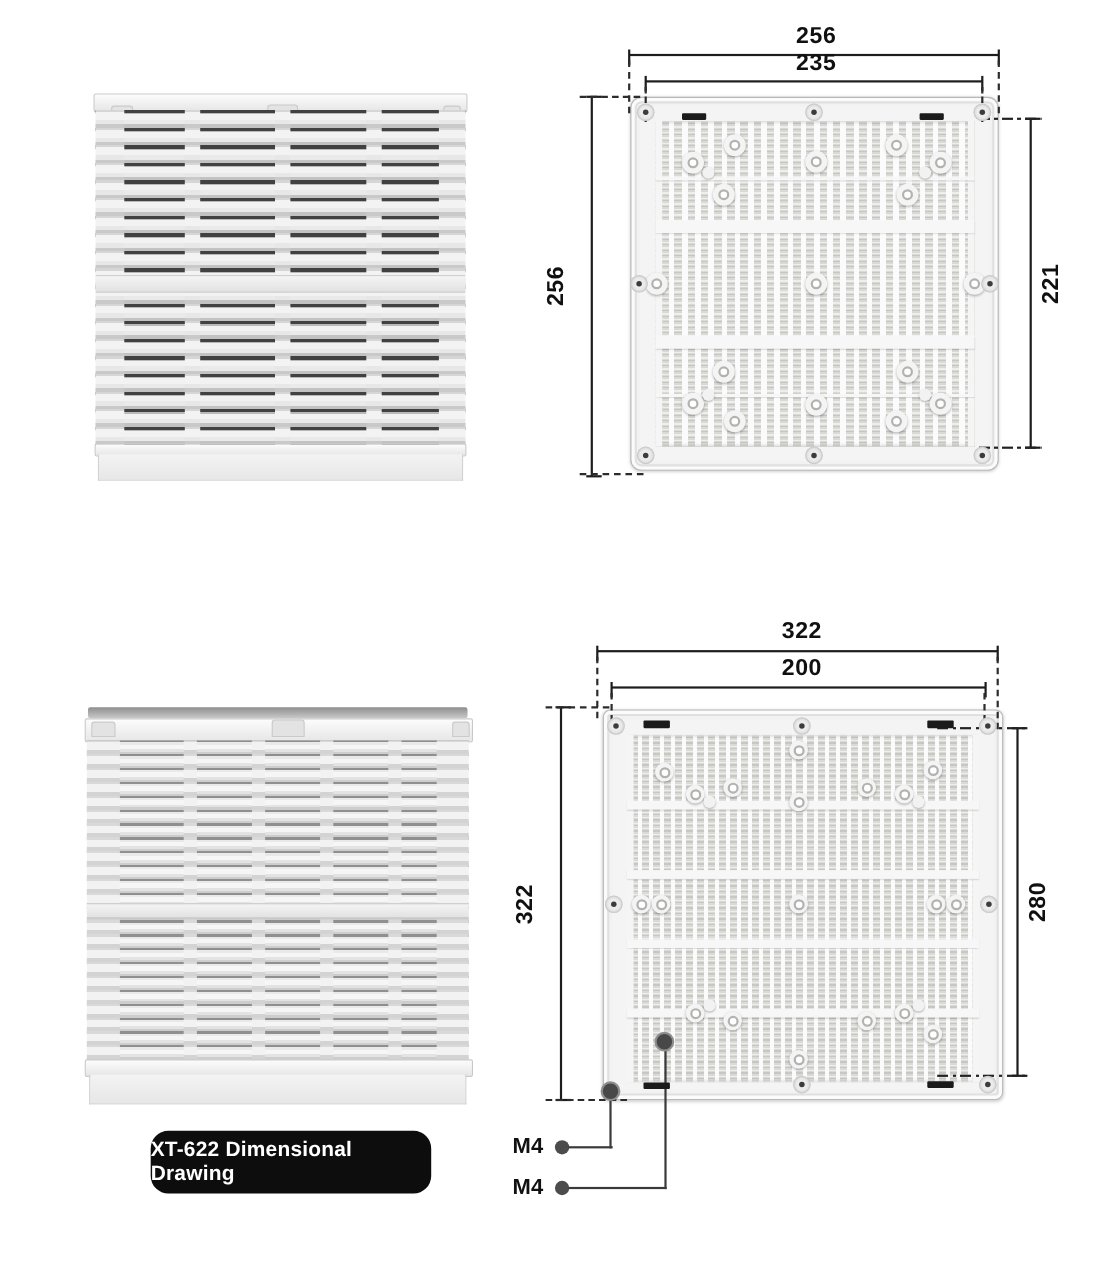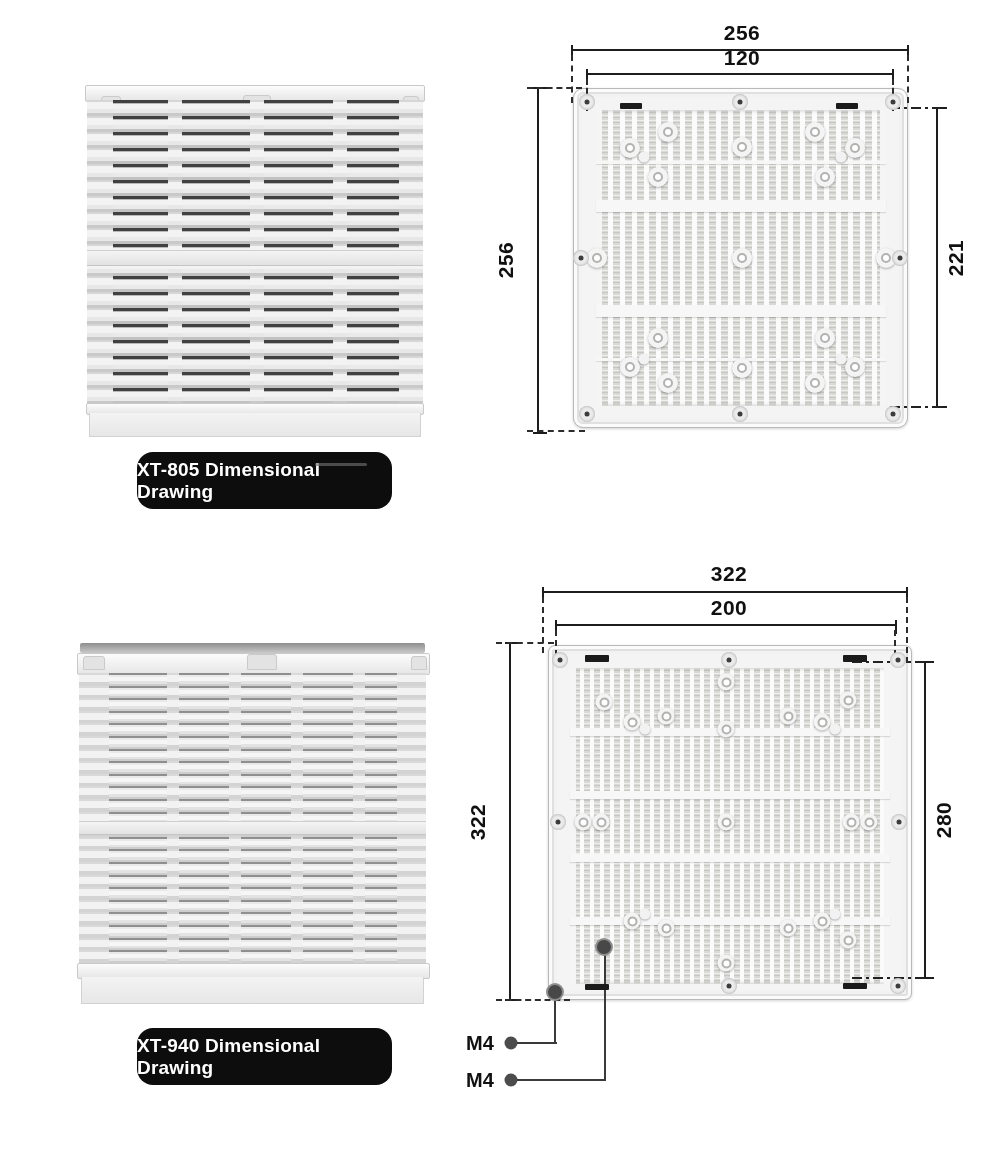--- a/index.html
+++ b/index.html
@@ -115,39 +115,35 @@
     <div class="sidebar-strip" style="right:0;width:6px;"></div>
     <div class="hband" style="top:51px;height:3px;"></div>
     <div class="hband" style="top:90px;height:12px;"></div>
     <div class="hband" style="top:195px;height:12px;"></div>
     <div class="hband" style="top:248px;height:3px;"></div>
   </div>
 
   <div class="dim-h" style="left:572px;top:49px;width:336px;"></div>
   <div class="dim-text" style="left:742px;top:33px;">256</div>
   <div class="dim-h" style="left:587px;top:73px;width:306px;"></div>
-  <div class="dim-text" style="left:742px;top:58px;">120</div>
+  <div class="dim-text" style="left:742px;top:58px;">235</div>
   <div class="dim-v" style="left:537px;top:88px;height:345px;"></div>
   <div class="dim-text vert" style="left:506px;top:260px;">256</div>
   <div class="dim-v" style="left:936px;top:108px;height:299px;"></div>
   <div class="dim-text vert" style="left:956px;top:258px;">221</div>
 
   <div class="ext-v" style="left:571px;top:55px;height:48px;"></div>
   <div class="ext-v" style="left:907px;top:55px;height:48px;"></div>
   <div class="ext-v" style="left:586px;top:79px;height:32px;"></div>
   <div class="ext-v" style="left:892px;top:79px;height:32px;"></div>
   <div class="ext-h" style="left:527px;top:87px;width:55px;"></div>
   <div class="ext-h" style="left:527px;top:430px;width:58px;"></div>
   <div class="dd-h" style="left:890px;top:107px;width:57px;"></div>
   <div class="dd-h" style="left:890px;top:406px;width:57px;"></div>
 
-  <div class="plate" style="left:137px;top:452px;">
-    <span>XT-805 Dimensional Drawing</span>
-    <span class="erase-mark"></span>
-  </div>
 
   <div class="fv" style="left:75px;top:640px;width:355px;height:365px;">
     <div class="metal" style="left:5px;top:3px;width:345px;height:10px;"></div>
     <div class="cap" style="left:2px;top:13px;width:351px;height:20px;"></div>
     <div class="tab" style="left:8px;top:16px;width:20px;height:12px;"></div>
     <div class="tab" style="left:172px;top:14px;width:28px;height:14px;"></div>
     <div class="tab" style="left:336px;top:16px;width:14px;height:12px;"></div>
     <div class="louver806" style="left:4px;top:33px;width:347px;height:290px;">
       <div class="lcol806" style="left:0;width:30px;"></div>
       <div class="lcol806" style="left:88px;width:12px;"></div>
@@ -193,21 +189,21 @@
   <div class="m4-dot c" style="left:511px;top:1043px;"></div>
   <div class="leader-h" style="left:517px;top:1042px;width:40px;"></div>
   <div class="leader-v" style="left:554px;top:997px;height:47px;"></div>
 
   <div class="m4-text" style="left:466px;top:1080px;">M4</div>
   <div class="m4-dot c" style="left:511px;top:1080px;"></div>
   <div class="leader-h" style="left:517px;top:1079px;width:89px;"></div>
   <div class="leader-v" style="left:604px;top:950px;height:131px;"></div>
 
   <div class="plate" style="left:137px;top:1028px;">
-    <span>XT-940 Dimensional Drawing</span>
+    <span>XT-622 Dimensional Drawing</span>
   </div>
 
   <div id="deco-layer" class="abs" style="left:0;top:0;width:1000px;height:1163px;pointer-events:none;">
       <div class="boss c" style="left: 668px; top: 132px;"></div>
       <div class="boss c" style="left: 815px; top: 132px;"></div>
       <div class="boss c" style="left: 630px; top: 148px;"></div>
       <div class="boss c" style="left: 855px; top: 148px;"></div>
       <div class="boss c" style="left: 658px; top: 177px;"></div>
       <div class="boss c" style="left: 825px; top: 177px;"></div>
       <div class="boss c" style="left: 742px; top: 147px;"></div>

